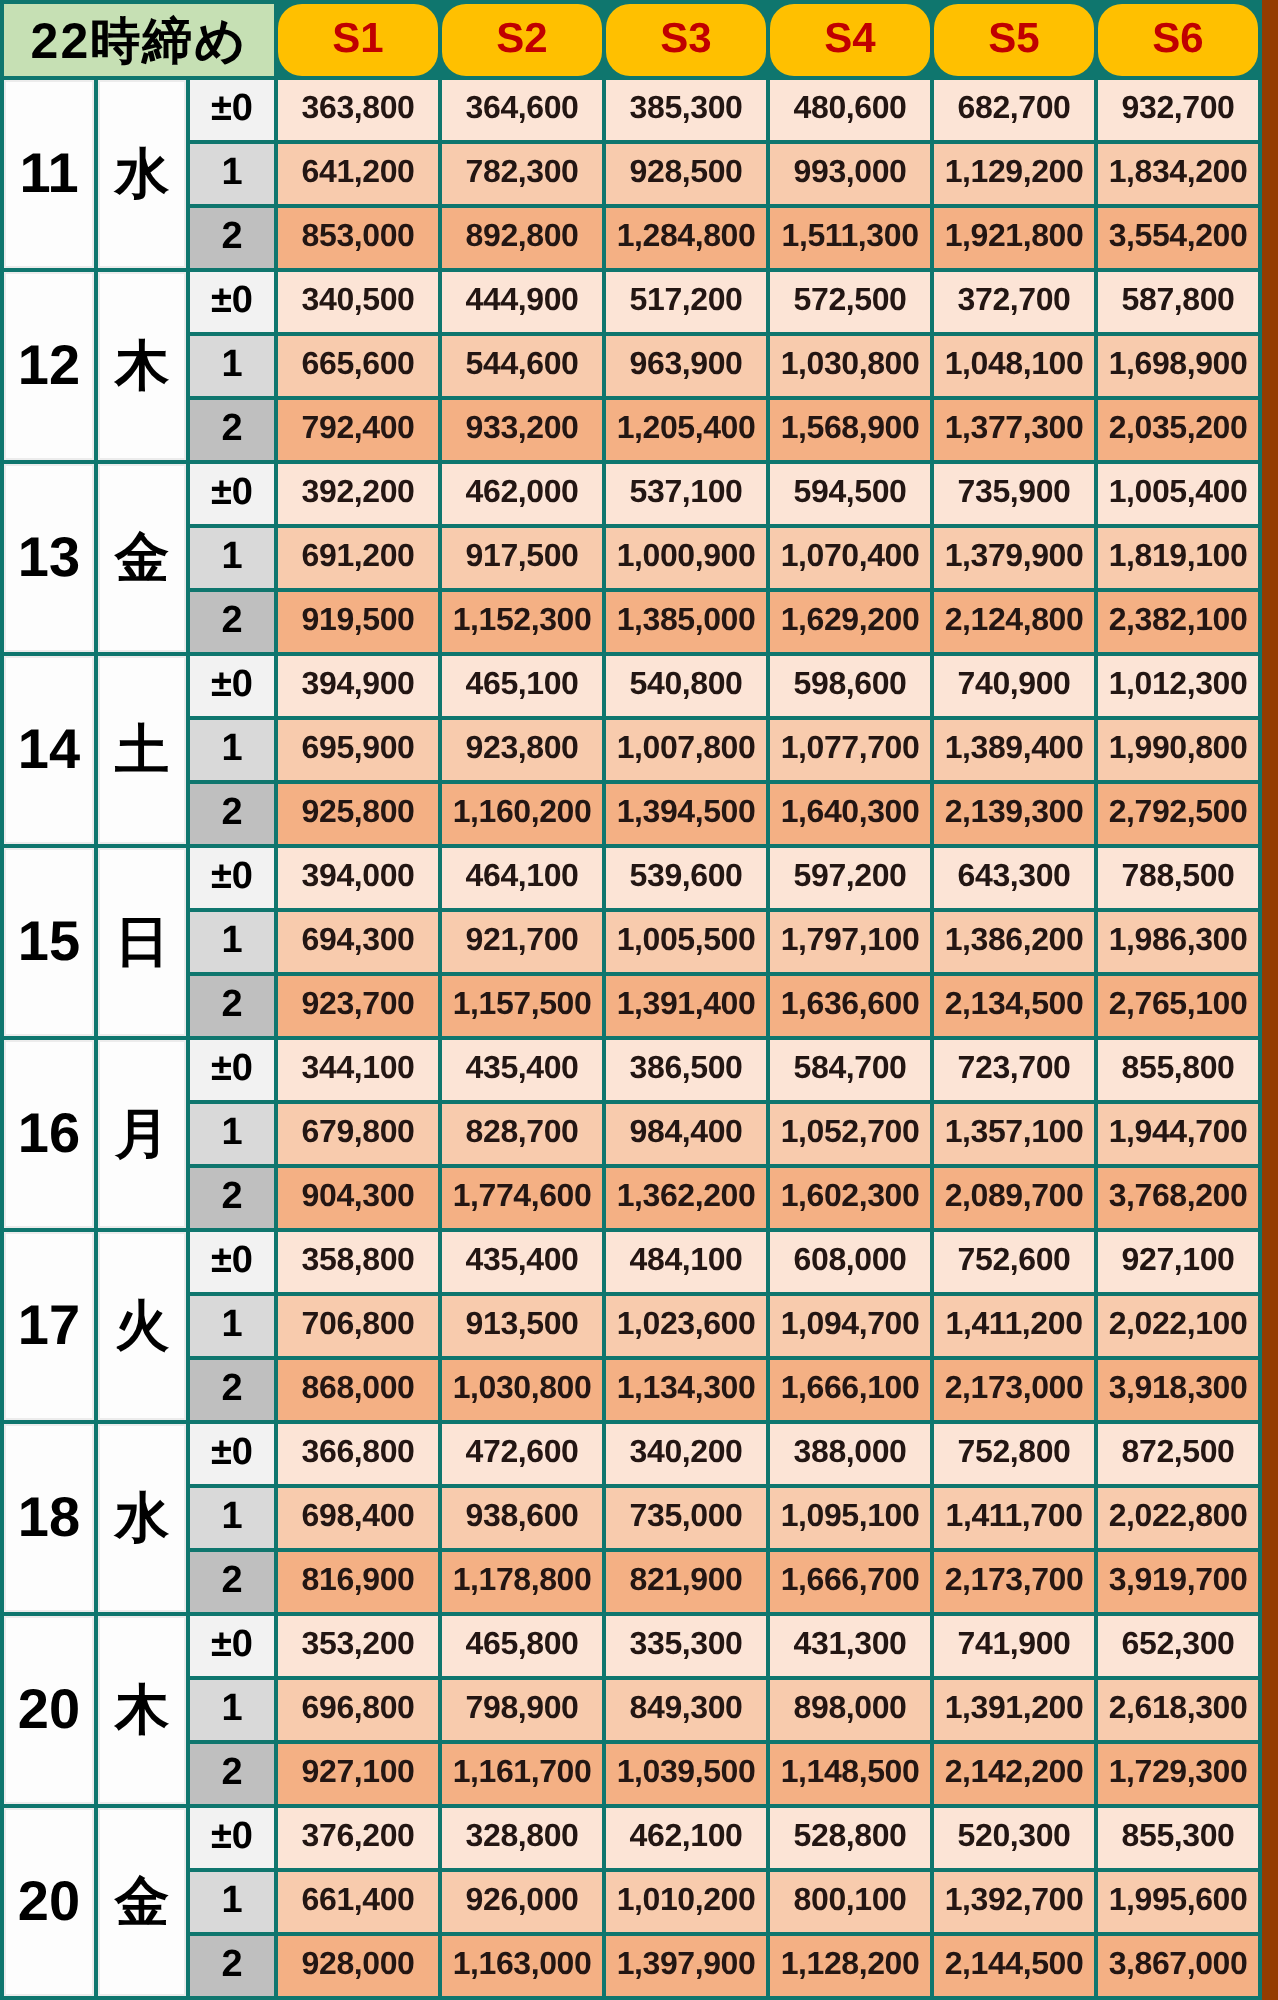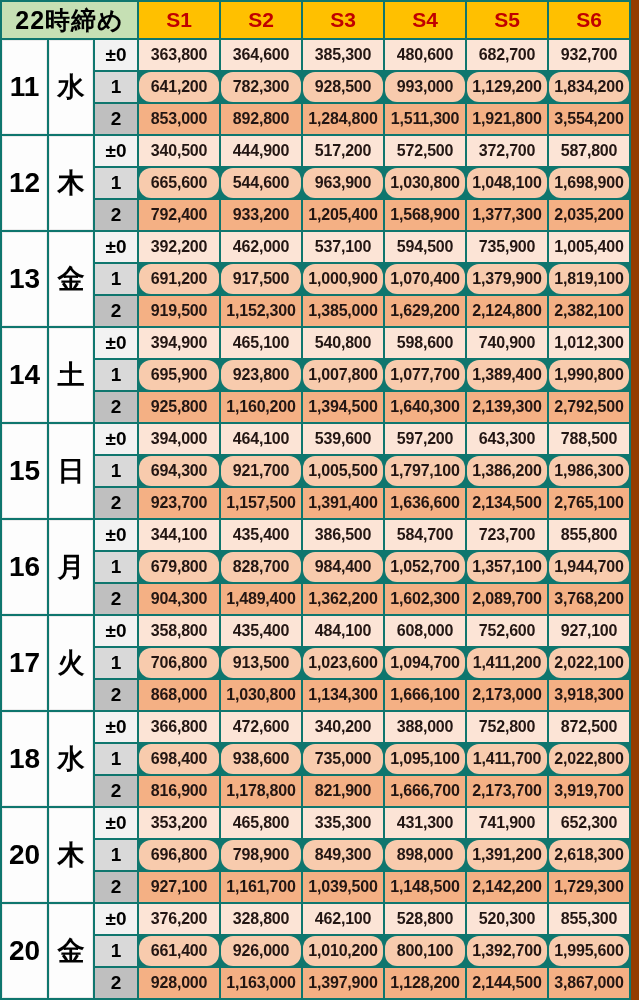--- a/index.html
+++ b/index.html
@@ -2,31 +2,31 @@
 <html><head>
 <meta charset="utf-8">
 <style>
   html,body{margin:0;padding:0;background:#ffffff;}
   body{width:639px;font-family:"Liberation Sans","DejaVu Sans",sans-serif;}
   .page{position:relative;width:639px;height:1000px;background:#0f766e;overflow:hidden;}
   table.shift{border-collapse:separate;border-spacing:2px;table-layout:fixed;width:631px;}
   th,td{padding:0;text-align:center;vertical-align:middle;font-weight:bold;overflow:hidden;white-space:nowrap;}
   thead th{height:36px;}
   th.corner{background:#c6e0b4;color:#000000;font-size:25px;letter-spacing:1px;}
-  th.scol{background:#ffc000;color:#c00000;font-size:21px;}
+  th.scol{background:#ffc000;color:#c00000;font-size:21px;border-radius:12px;}
   tbody td{height:30px;}
   td.date-cell{background:#fdfdfd;box-shadow:inset 0 0 0 1px #ececec;font-size:28px;color:#000000;}
   td.day-cell{background:#fdfdfd;box-shadow:inset 0 0 0 1px #ececec;font-size:27px;color:#000000;}
   td.sub-cell{font-size:19px;color:#000000;}
   td.value-cell{font-size:16px;color:#231613;letter-spacing:-0.2px;}
   tr.r0 td.sub-cell{background:#f2f2f2;}
   tr.r1 td.sub-cell{background:#d9d9d9;}
   tr.r2 td.sub-cell{background:#bfbfbf;}
   tr.r0 td.value-cell{background:#fce4d6;}
-  tr.r1 td.value-cell{background:#f8cbad;border-radius:12px;}
+  tr.r1 td.value-cell{background:#f8cbad;}
   tr.r2 td.value-cell{background:#f4b084;}
   .right-strip{position:absolute;top:0;right:0;width:8px;height:1000px;background:#943c00;}
 </style>
 </head>
 <body>
 
 <div class="page">
   <table class="shift">
     <colgroup>
       <col style="width:45px">
@@ -212,21 +212,21 @@
           <td class="value-cell">679,800</td>
           <td class="value-cell">828,700</td>
           <td class="value-cell">984,400</td>
           <td class="value-cell">1,052,700</td>
           <td class="value-cell">1,357,100</td>
           <td class="value-cell">1,944,700</td>
         </tr>
         <tr class="r2">
           <td class="sub-cell">2</td>
           <td class="value-cell">904,300</td>
-          <td class="value-cell">1,489,400</td>
+          <td class="value-cell">1,774,600</td>
           <td class="value-cell">1,362,200</td>
           <td class="value-cell">1,602,300</td>
           <td class="value-cell">2,089,700</td>
           <td class="value-cell">3,768,200</td>
         </tr>
         <tr class="r0">
           <td rowspan="3" class="date-cell">17</td>
           <td rowspan="3" class="day-cell">火</td>
           <td class="sub-cell">±0</td>
           <td class="value-cell">358,800</td>

